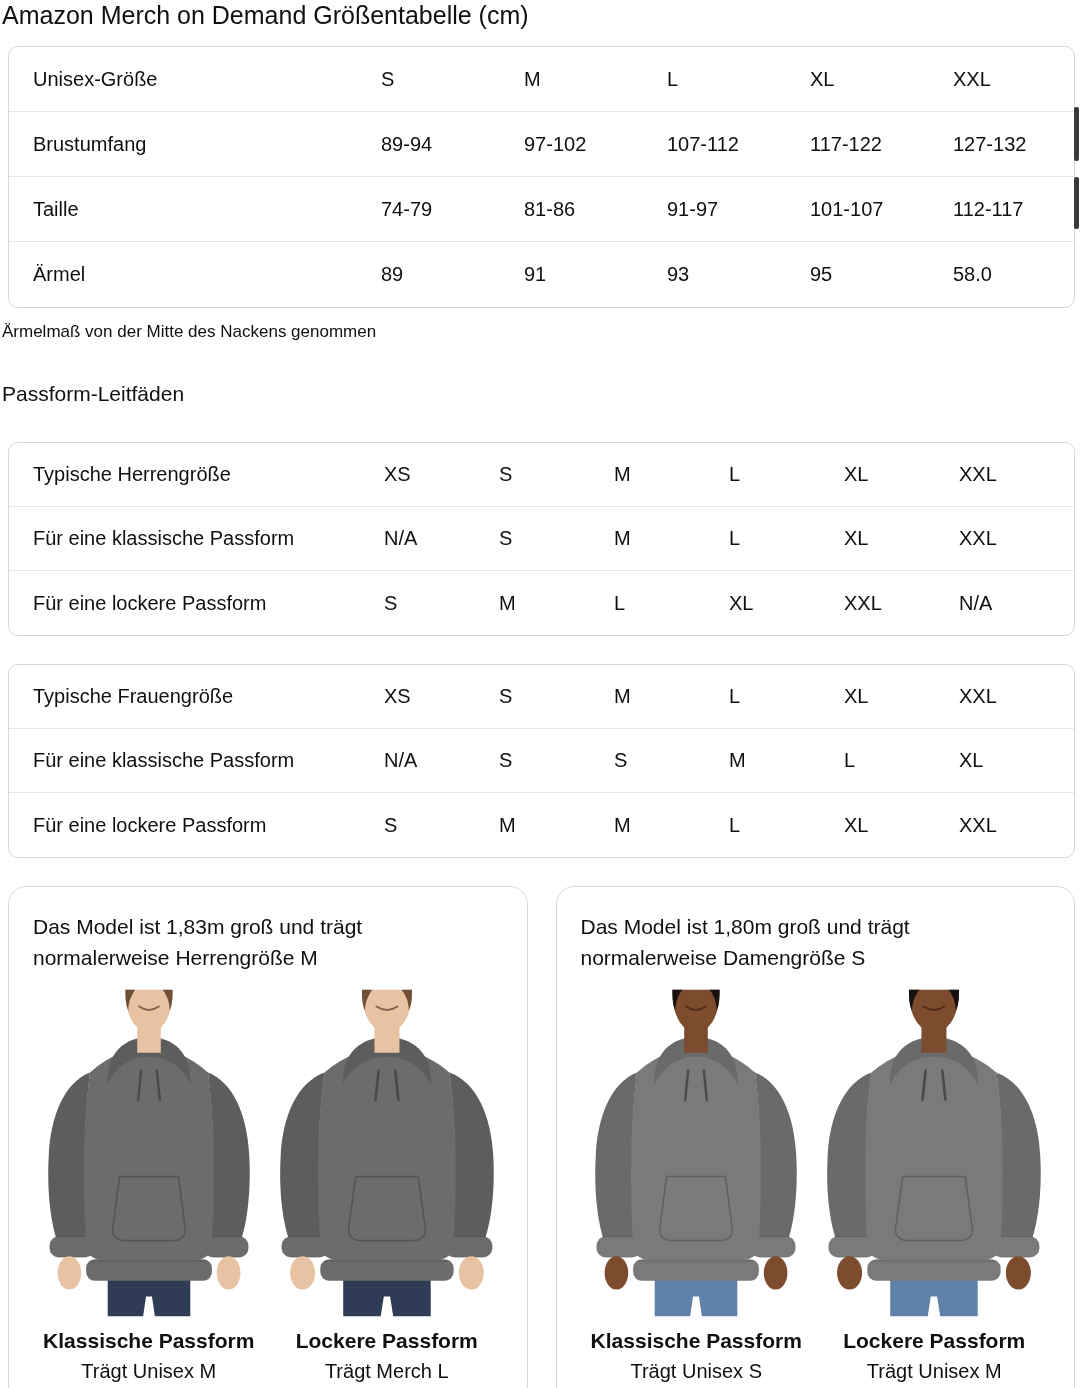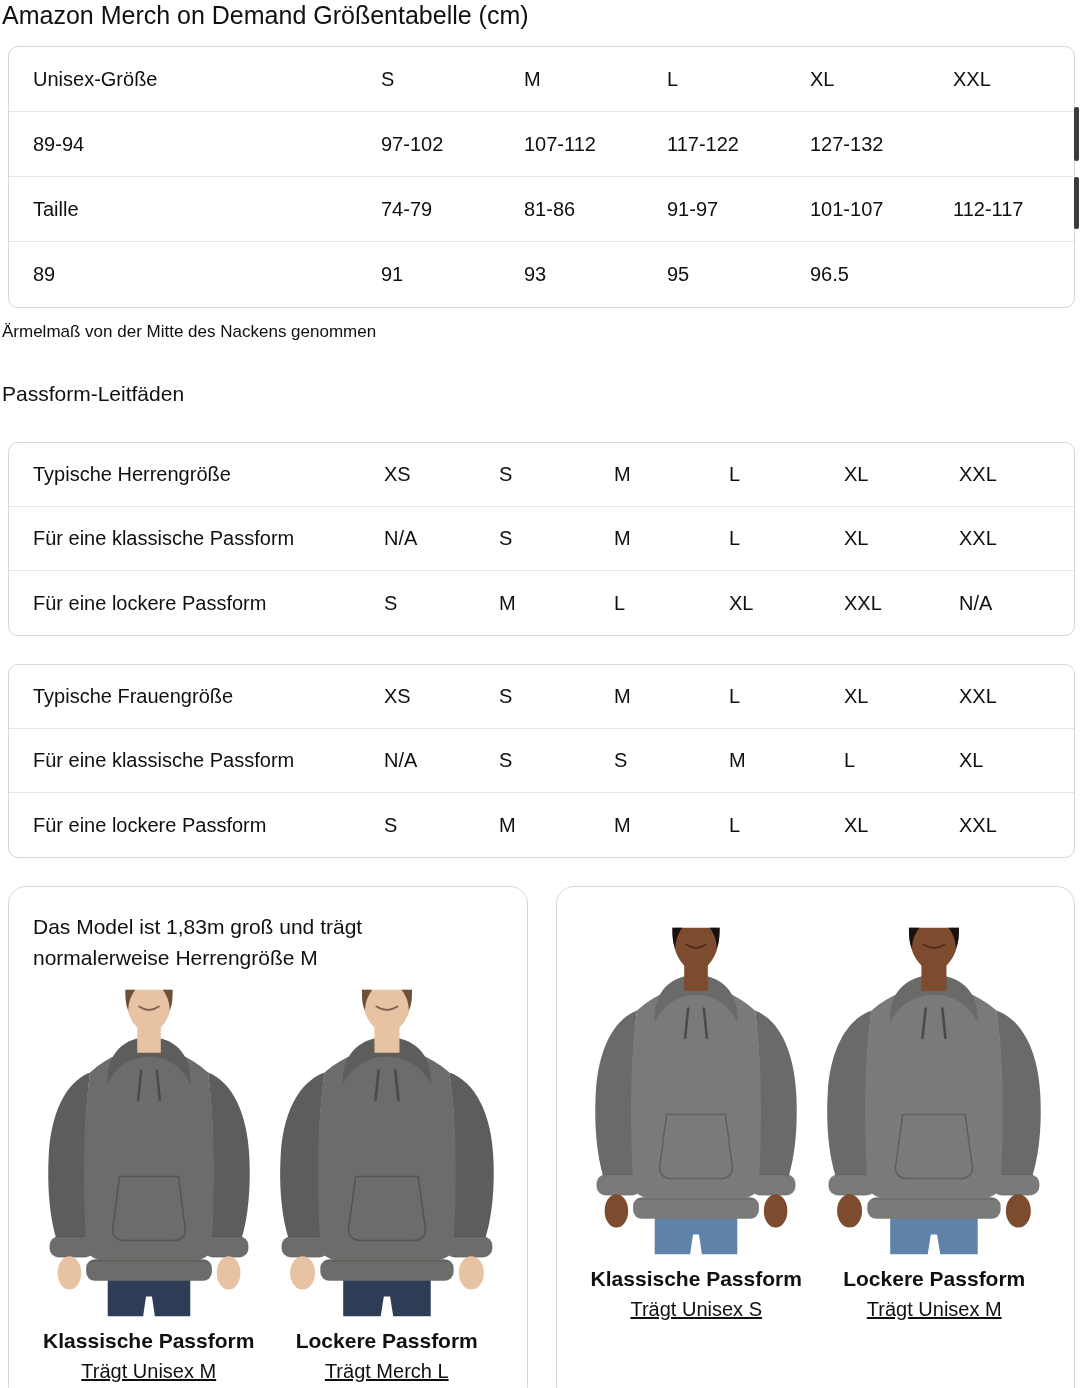--- a/index.html
+++ b/index.html
@@ -53,21 +53,21 @@
   .card-desc{
     font-size:21px;line-height:31px;font-weight:400;max-width:440px;
   }
   .models{
     display:flex;justify-content:center;gap:10px;margin-top:14px;
   }
   .model{width:228px;text-align:center;}
   .photo{width:228px;height:332px;}
   .photo svg{width:100%;height:100%;display:block;}
   .fit-label{font-size:21px;font-weight:700;margin-top:10px;}
-  .size-label{font-size:20px;font-weight:400;margin-top:7px;text-decoration:underline;}
+  .size-label{font-size:20px;font-weight:400;margin-top:7px;}
   
   .scroll-thumb{
     position:absolute;right:1px;width:5px;border-radius:2px;
     background:var(--scrollbar);
   }
   #thumb-1{top:107px;height:54px;}
   #thumb-2{top:177px;height:52px;}
   
   svg.man{--skin:#e7c3a3;--hair:#6e4f38;--denim:#2e3c56;--hoodie:#6c6c6a;--hoodie-dark:#5d5d5b;}
   svg.woman{--skin:#7d4b2e;--hair:#171210;--denim:#5f82a8;--hoodie:#7a7a78;--hoodie-dark:#6a6a68;}
@@ -127,40 +127,42 @@
 <div class="card">
   <div class="trow size-grid">
     <div class="tlabel">Unisex-Größe</div>
     <div>S</div>
     <div>M</div>
     <div>L</div>
     <div>XL</div>
     <div>XXL</div>
   </div>
   <div class="trow size-grid">
+    <div class="tlabel">Brustumfang</div>
     <div>89-94</div>
     <div>97-102</div>
     <div>107-112</div>
     <div>117-122</div>
     <div>127-132</div>
   </div>
   <div class="trow size-grid">
     <div class="tlabel">Taille</div>
     <div>74-79</div>
     <div>81-86</div>
     <div>91-97</div>
     <div>101-107</div>
     <div>112-117</div>
   </div>
   <div class="trow size-grid">
+    <div class="tlabel">Ärmel</div>
     <div>89</div>
     <div>91</div>
     <div>93</div>
     <div>95</div>
-    <div>96.5</div>
+    <div>58.0</div>
   </div>
 </div>
 
 <div class="scroll-thumb" id="thumb-1"></div>
 <div class="scroll-thumb" id="thumb-2"></div>
 
 <p class="note">Ärmelmaß von der Mitte des Nackens genommen</p>
 
 <h2 class="section-heading">Passform-Leitfäden</h2>
 
@@ -248,20 +250,21 @@
         </div>
         <figcaption>
           <div class="fit-label">Lockere Passform</div>
           <div class="size-label">Trägt Merch L</div>
         </figcaption>
       </figure>
     </div>
   </section>
 
   <section class="model-card">
+    <p class="card-desc">Das Model ist 1,80m groß und trägt normalerweise Damengröße S</p>
     <div class="models">
       <figure class="model">
         <div class="photo">
           <svg viewBox="0 0 232 332" class="woman">
               <use href="#fig"></use>
             </svg>
         </div>
         <figcaption>
           <div class="fit-label">Klassische Passform</div>
           <div class="size-label">Trägt Unisex S</div>

